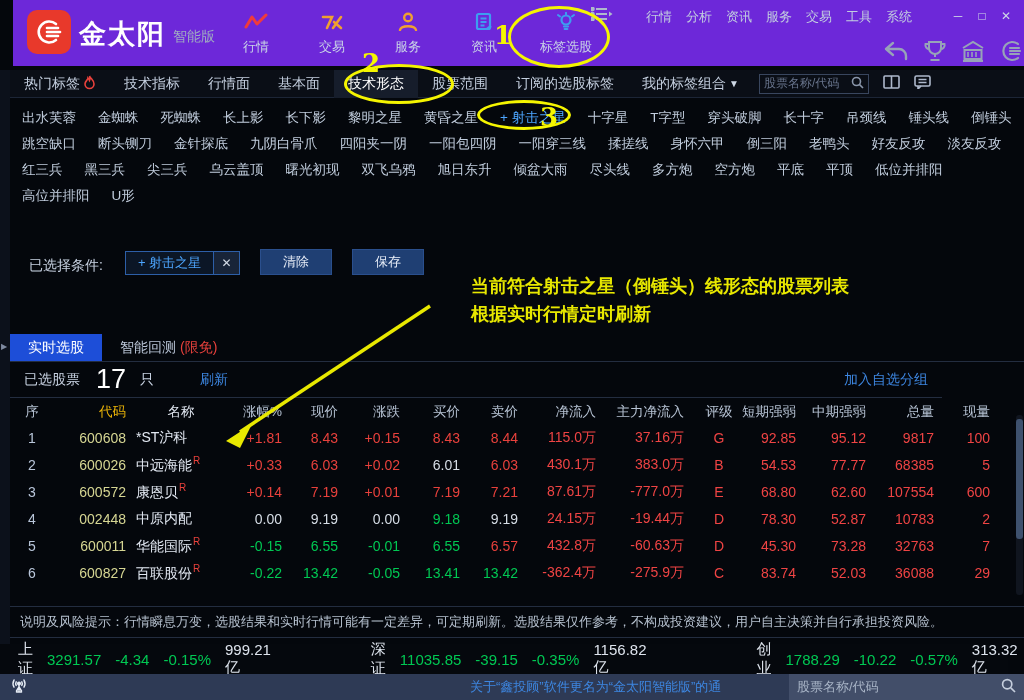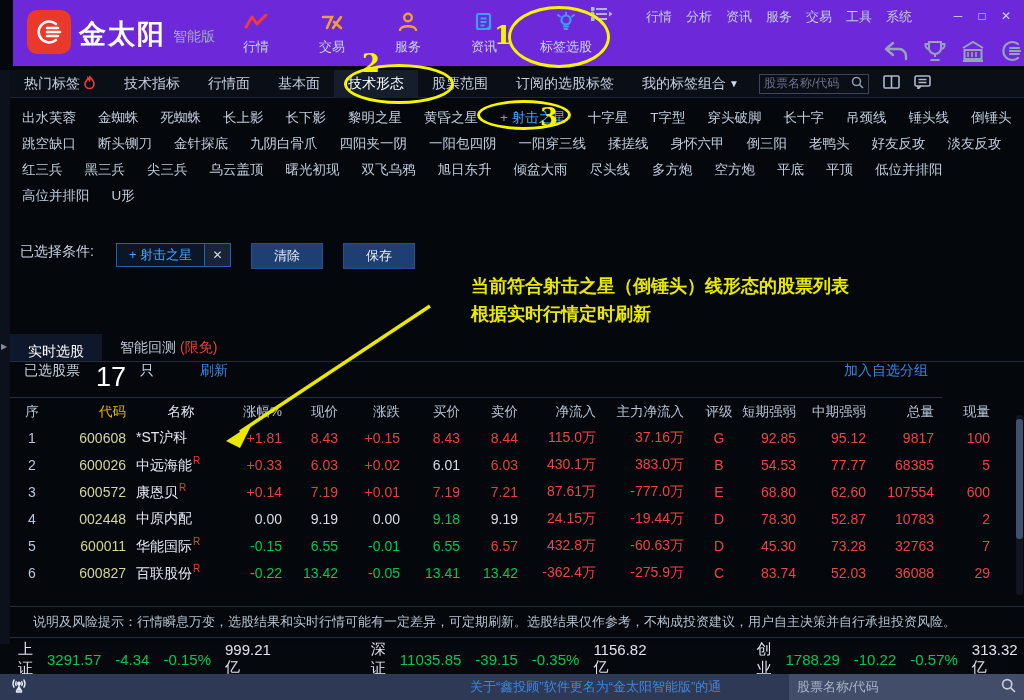--- a/index.html
+++ b/index.html
@@ -30,31 +30,31 @@
   .tagsearch .ph { font-size:12px; color:#68748c; flex:1; }
   .tb-icons { display:flex; gap:14px; margin-left:14px; align-items:center; }
 
   
   .patterns { position:absolute; left:10px; top:99px; width:1014px; height:135px; padding:6px 0 0 10px; }
   .pattern-row { display:flex; gap:22px; height:26px; align-items:center; padding-left:2px; }
   .pattern-item { font-size:13.5px; color:#c2cede; cursor:pointer; white-space:nowrap; }
   .pattern-item.sel { color:#4da6ff; }
 
   
-  .condrow { position:absolute; left:10px; top:243px; width:1014px; height:32px; display:flex; align-items:flex-start; padding-left:10px; }
+  .condrow { position:absolute; left:10px; top:243px; width:1014px; height:32px; display:flex; align-items:flex-end; padding-left:19px; }
   .cond-label { font-size:14px; color:#c8d2e2; margin-right:22px; }
   .chip { display:flex; align-items:center; }
   .chip-main { height:24px; border:1px solid #2d5fa8; background:#0b1626; color:#4da6ff; font-size:13px; display:flex; align-items:center; padding:0 12px; cursor:pointer; }
   .chip-x { height:24px; width:26px; border:1px solid #2d5fa8; border-left:none; background:#182438; color:#d6dde8; font-size:12px; display:flex; align-items:center; justify-content:center; cursor:pointer; }
   .btn { height:26px; min-width:72px; background:#1f3f73; color:#e8eef8; font-size:13px; border:1px solid #2a4f8d; display:flex; align-items:center; justify-content:center; margin-left:20px; cursor:pointer; }
   .rtabs { position:absolute; left:10px; top:334px; width:1014px; height:28px; border-bottom:1px solid #232d40; display:flex; align-items:flex-end; }
   .rtab { height:27px; padding:0 18px; display:flex; align-items:center; font-size:14px; color:#b9c4d6; cursor:pointer; gap:4px; }
-  .rtab.active { background:#0f172a; color:#fff;align-items:flex-end; }
+  .rtab.active { background:#1d4ed8; color:#fff; }
   .badge-red { color:#e8413c; }
-  .summary { position:absolute; left:10px; top:362px; width:932px; height:36px; border-bottom:1px solid #232d40; display:flex; align-items:flex-start; padding:0 14px; }
+  .summary { position:absolute; left:10px; top:362px; width:932px; height:36px; border-bottom:1px solid #232d40; display:flex; align-items:center; padding:0 14px; }
   .sum-label { font-size:14px; color:#c8d2e2; }
   .sum-count { font-size:27px; color:#fff; margin:0 14px 0 16px; font-weight:500; }
   .sum-unit { font-size:14px; color:#c8d2e2; }
   .link { color:#3d86e0; font-size:14px; cursor:pointer; }
   .sum-refresh { margin-left:46px; }
   .sum-right { margin-left:auto; }
 
   
   .table { position:absolute; left:10px; top:399px; width:1006px; }
   .trow { display:grid; grid-template-columns:44px 74px 106px 60px 56px 62px 60px 58px 78px 88px 46px 66px 70px 68px 56px; align-items:center; height:27px; }
@@ -72,21 +72,21 @@
   .up { color:#e8413c; }
   .down { color:#00c853; }
   .flat { color:#d6dde6; }
   .wht { color:#ef4444; }
   .rsup { color:#e8413c; font-size:10px; vertical-align:super; margin-left:1px; }
   .scrollbar { position:absolute; right:1px; top:415px; width:7px; height:180px; background:#10151f; border-radius:3px; }
   .scrollthumb { position:absolute; left:0; top:4px; width:7px; height:120px; background:#3e516e; border-radius:3px; }
 
   
   .disclaimer { position:absolute; left:10px; top:606px; width:1014px; height:32px; border-top:1px solid #232d40; border-bottom:1px solid #232d40; display:flex; align-items:center; padding-left:10px; }
-  .disclaimer span { font-size:13px; color:#b7c2d0;margin-left:13px; }
+  .disclaimer span { font-size:13px; color:#b7c2d0; }
 
   
   .indexbar { position:absolute; left:0; top:644px; width:1008px; height:30px; background:#05080d; display:flex; align-items:center; }
   .idx { display:flex; align-items:center; gap:14px; padding:0 18px; }
   .idx .nm { font-size:15px; color:#dde3ec; }
   .idx .g { font-size:15px; color:#00c853; }
   .idx .w { font-size:15px; color:#dde3ec; }
   .vdiv { width:1px; height:20px; background:#2a3346; }
 
   

